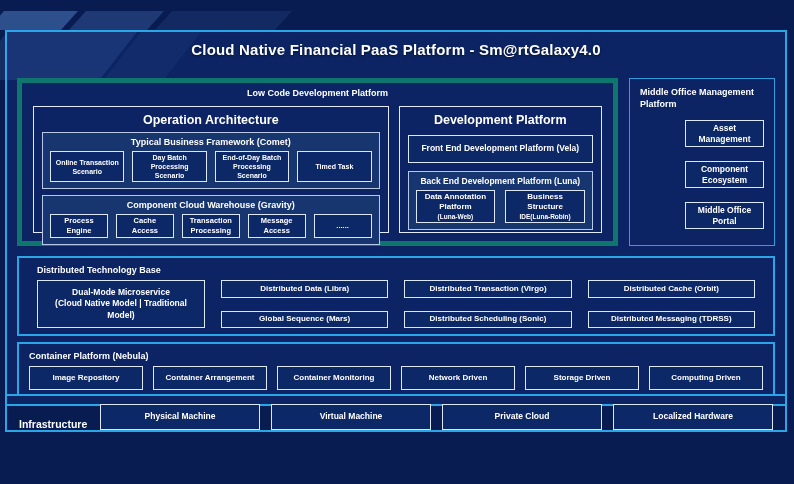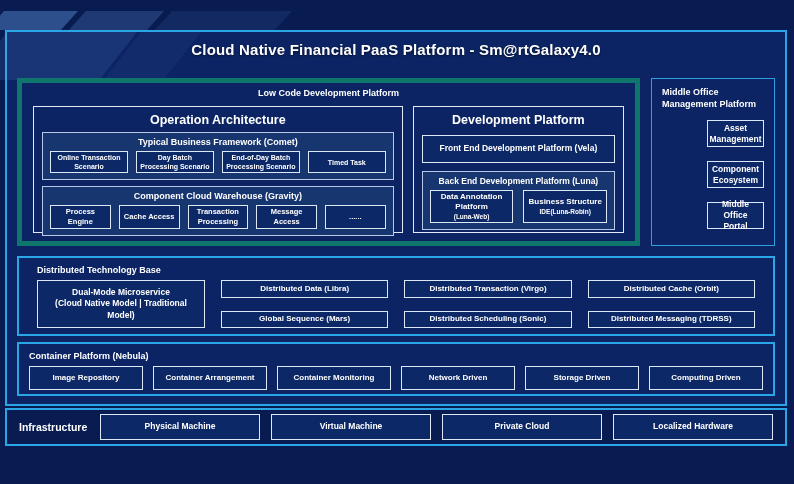--- a/index.html
+++ b/index.html
@@ -54,40 +54,40 @@
     display: flex; flex-direction: column; align-items: center; justify-content: center;
     text-align: center; font-size: 7px; line-height: 1.3; padding: 1px 3px; flex: 1;
   }
   .leaf .sub { display: block; font-size: 6.5px; }
   .wh-leaf { font-size: 7.5px; }
   .vela { height: 28px; flex: none; font-size: 8.5px; margin: 3px 0 8px; }
   .luna-title { font-size: 8.5px; }
   .luna-row { gap: 10px; }
   .luna-leaf { font-size: 8px; }
 
-  .middle-office { width: 124px; flex: none; border: 1px solid #2f9fe2; padding: 8px 10px; display: flex; flex-direction: column; }
+  .middle-office { width: 146px; flex: none; border: 1px solid #2f9fe2; padding: 8px 10px; display: flex; flex-direction: column; }
   .mo-label { font-size: 9px; line-height: 1.3; margin-bottom: 10px; }
   .mo-leaf { height: 27px; flex: none; font-size: 8.5px; margin-bottom: 14px; margin-left: 45px; }
 
   
   .section { border: 2px solid #2aa5e6; }
   .sec-label { text-align: left; font-size: 9px; height: 22px; line-height: 24px; }
   .dist { margin-top: 10px; height: 80px; padding: 0 18px; }
   .dist-grid { display: grid; grid-template-columns: 168px 1fr 1fr 1fr; gap: 13px 16px; height: 48px; }
   .dual { grid-row: 1 / 3; font-size: 8.5px; }
   .dist-leaf { font-size: 8px; }
 
   .cp { margin-top: 6px; height: 54px; padding: 0 10px; }
   .cp-row { display: flex; gap: 10px; height: 24px; }
   .cp-leaf { font-size: 8px; }
 
   
   .infra {
-    position: absolute; left: 5px; top: 408px; width: 782px; height: 38px;
-    border: 2px solid #2aa5e6; display: flex; align-items: center; padding: 0 12px; gap: 11px;
+    position: absolute; left: 5px; top: 394px; width: 782px; height: 38px;
+    border: 2px solid #2aa5e6; display: flex; align-items: flex-end; padding: 0 12px; gap: 11px;
   }
   .infra-label { font-size: 10.5px; width: 70px; flex: none; }
   .infra-leaf { height: 26px; font-size: 8.5px; }
 </style>
 </head>
 <body>
 
 <div class="deco-band">
   <div class="streak s1"></div>
   <div class="streak s2"></div>

